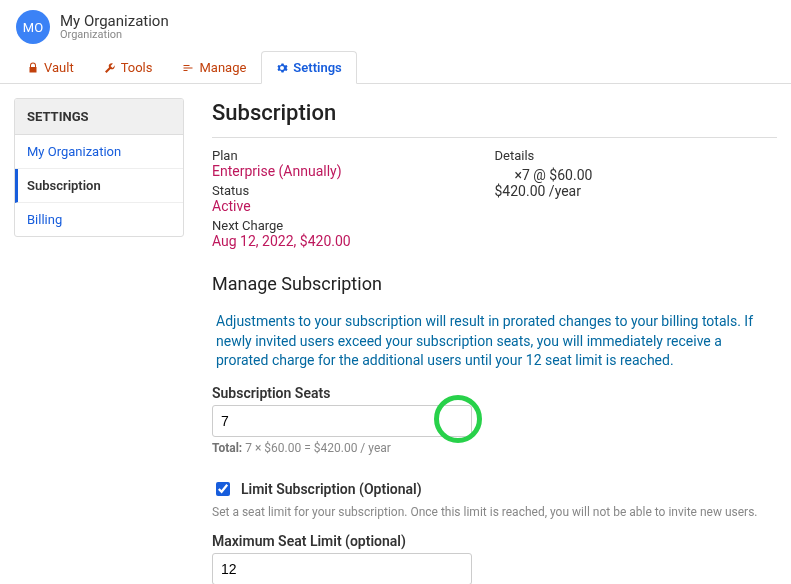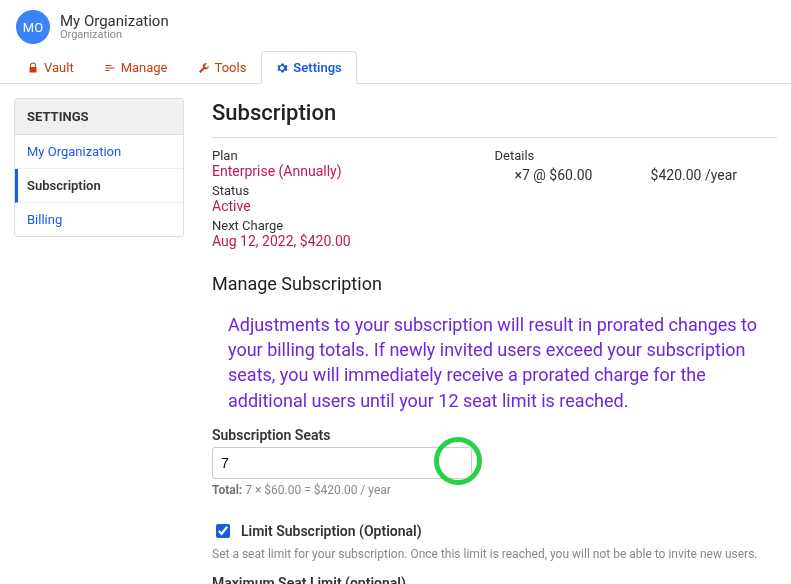--- a/index.html
+++ b/index.html
@@ -86,22 +86,22 @@
     padding-left: 9px;
   }
   .main { flex: 1; }
   h1.page-title { font-size: 22px; margin: 2px 0 12px; font-weight: 500; color: #222; }
   h2.section-title { font-size: 18px; margin: 20px 0 18px; font-weight: 400; color: #222; }
   .plan-block { padding-top: 8px; border-top: 1px solid #ddd; }
   .plan-row { display: flex; }
   .plan-col { flex: 1; }
   .lbl { font-weight: 400; font-size: 13px; margin-top: 2px; }
   .val { font-size: 14px; color: #be185d; margin-bottom: 4px; }
-  .details-row { display: flex; justify-content: space-between; padding: 4px 0; font-size: 14px; }
-  .para { font-size: 18px; color: #6d28d9; margin: 4px 16px 12px; line-height: 1.4; }
+  .details-row { display: flex; justify-content: space-between; padding: 4px 0; font-size: 14px; flex-direction: column; }
+  .para { font-size: 14px; color: #0369a1; margin: 4px 4px 12px; line-height: 1.4; }
   .form-label { font-size: 14px; font-weight: 600; display: block; margin-top: 14px; margin-bottom: 4px; }
   .number-input {
     width: 260px; height: 32px;
     border: 1px solid #ccc;
     border-radius: 3px;
     padding: 4px 8px;
     font-size: 14px;
   }
   .hint { font-size: 12px; color: #888; margin-top: 4px; }
   .hint b { color: #737373; }
@@ -132,32 +132,32 @@
     <span class="ico">
       <svg viewBox="0 0 24 24" width="12" height="12" fill="currentColor">
           <path d="M6 10V7a6 6 0 1112 0v3h1v11H5V10h1zm2 0h8V7a4 4 0 10-8 0v3z"></path>
         </svg>
     </span>
     <span>Vault</span>
   </div>
   <div class="tab">
     <span class="ico">
       <svg viewBox="0 0 24 24" width="12" height="12" fill="currentColor">
+          <path d="M22 7l-5 5-4-4 5-5a6 6 0 00-8 8L2 19l3 3 8-8a6 6 0 008-8z"></path>
+        </svg>
+    </span>
+    <span>Tools</span>
+  </div>
+  <div class="tab">
+    <span class="ico">
+      <svg viewBox="0 0 24 24" width="12" height="12" fill="currentColor">
           <path d="M3 6h12v2H3V6zm0 5h18v2H3v-2zm0 5h8v2H3v-2z"></path>
         </svg>
     </span>
     <span>Manage</span>
-  </div>
-  <div class="tab">
-    <span class="ico">
-      <svg viewBox="0 0 24 24" width="12" height="12" fill="currentColor">
-          <path d="M22 7l-5 5-4-4 5-5a6 6 0 00-8 8L2 19l3 3 8-8a6 6 0 008-8z"></path>
-        </svg>
-    </span>
-    <span>Tools</span>
   </div>
   <div class="tab active">
     <span class="ico">
       <svg viewBox="0 0 24 24" width="12" height="12" fill="currentColor">
           <path d="M12 8a4 4 0 100 8 4 4 0 000-8zm9 4l2 3-2 3-3-1a8 8 0 01-2 1l-1 3h-4l-1-3a8 8 0 01-2-1l-3 1-2-3 2-3-2-3 2-3 3 1a8 8 0 012-1l1-3h4l1 3a8 8 0 012 1l3-1 2 3-2 3z"></path>
         </svg>
     </span>
     <span>Settings</span>
   </div>
 </div>

